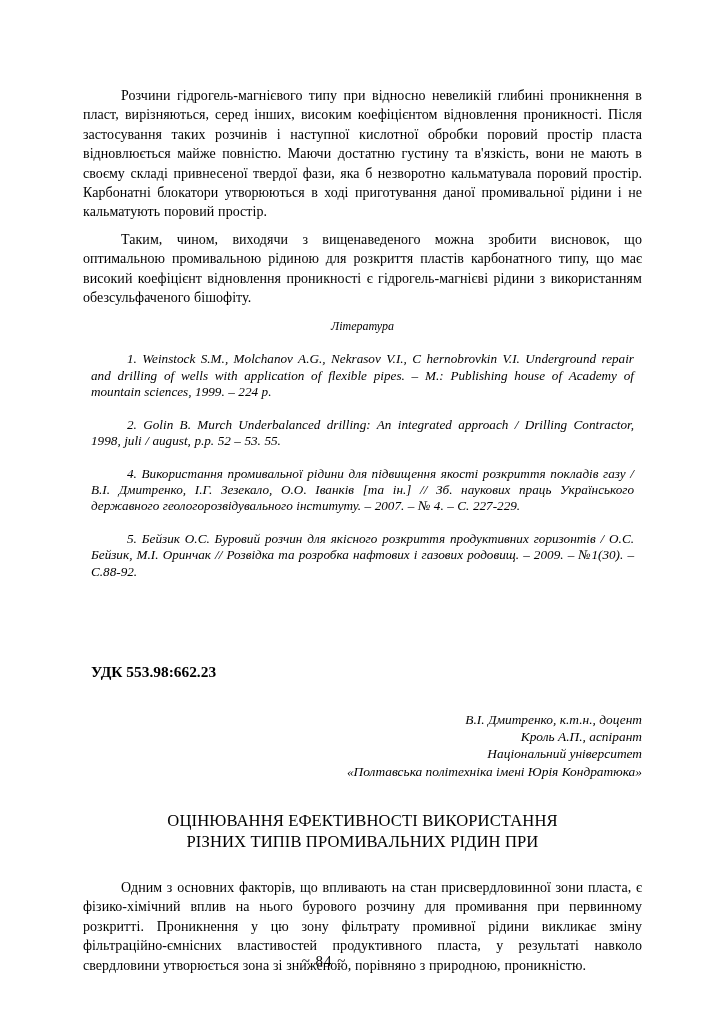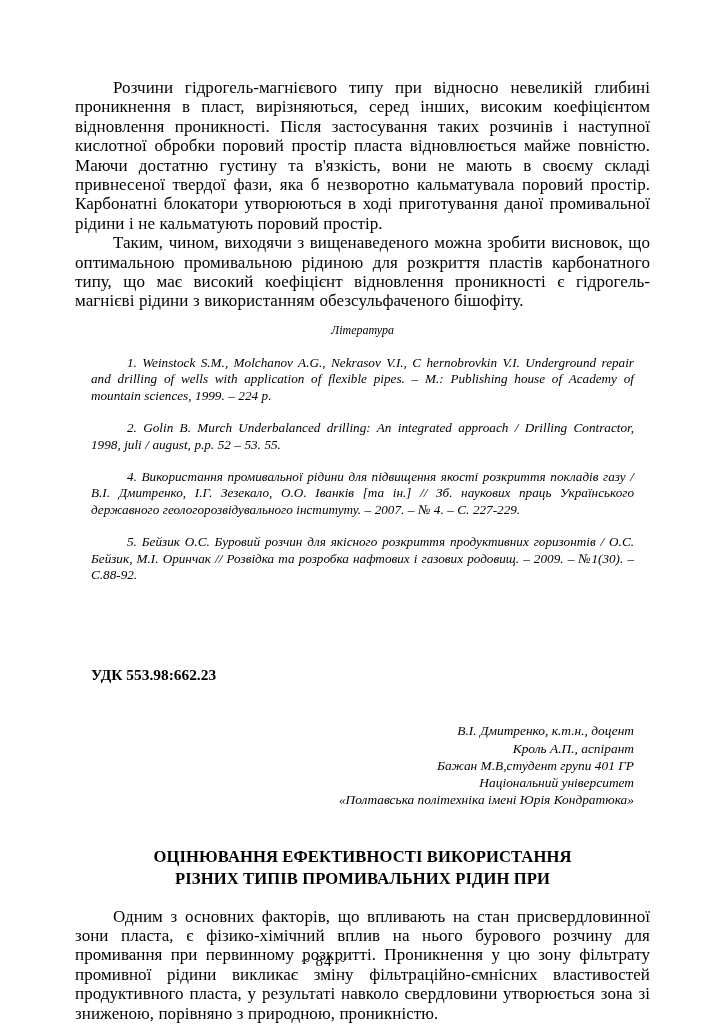--- a/index.html
+++ b/index.html
@@ -26,25 +26,25 @@
   }
   .content {
     position: absolute;
     left: 75px;
     top: 78px;
     width: 575px;
   }
 
   
   .para {
-    font-size: 17px;
+    font-size: 14px;
     line-height: 19.4px;
     text-align: justify;
     text-indent: 38px;
-    margin: 0;
+    margin: 8px;
     letter-spacing: 0.05px;
     word-spacing: 0.2px;
   }
 
   
   .lit-heading {
     font-size: 12px;
     line-height: 17px;
     font-style: italic;
     text-align: center;
@@ -64,37 +64,37 @@
   .udc {
     font-size: 15.4px;
     font-weight: bold;
     line-height: 19px;
     text-align: left;
     margin: 16px;
   }
 
   
   .authors {
-    margin: 16px;
+    margin: 8px;
     text-align: right;
   }
   .author-line {
     font-size: 13.4px;
     line-height: 17.2px;
     font-style: italic;
     text-align: right;
     margin: 0;
     white-space: nowrap;
   }
 
   
   .title {
     font-size: 16.6px;
     line-height: 21.6px;
-    font-weight: bold;
+    font-weight: normal;
     text-align: center;
     margin: 0;
     letter-spacing: 0.1px;
   }
   .title-line { display: block; }
 
   
   .folio {
     position: absolute;
     left: 0;
@@ -132,21 +132,20 @@
     <div class="spacer-udc"></div>
 
     <div>
       <p class="udc">УДК 553.98:662.23</p>
 
       <div class="spacer-authors"></div>
 
       <div class="authors">
         <p class="author-line">В.І. Дмитренко, к.т.н., доцент</p>
         <p class="author-line">Кроль А.П., аспірант</p>
-        <p class="author-line">Бажан М.В,студент групи 401 ГР</p>
         <p class="author-line">Національний університет</p>
         <p class="author-line">«Полтавська політехніка імені Юрія Кондратюка»</p>
       </div>
 
       <div class="spacer-title"></div>
 
       <h1 class="title">
         <span class="title-line">ОЦІНЮВАННЯ ЕФЕКТИВНОСТІ ВИКОРИСТАННЯ</span>
         <span class="title-line">РІЗНИХ ТИПІВ ПРОМИВАЛЬНИХ РІДИН ПРИ</span>
       </h1>

